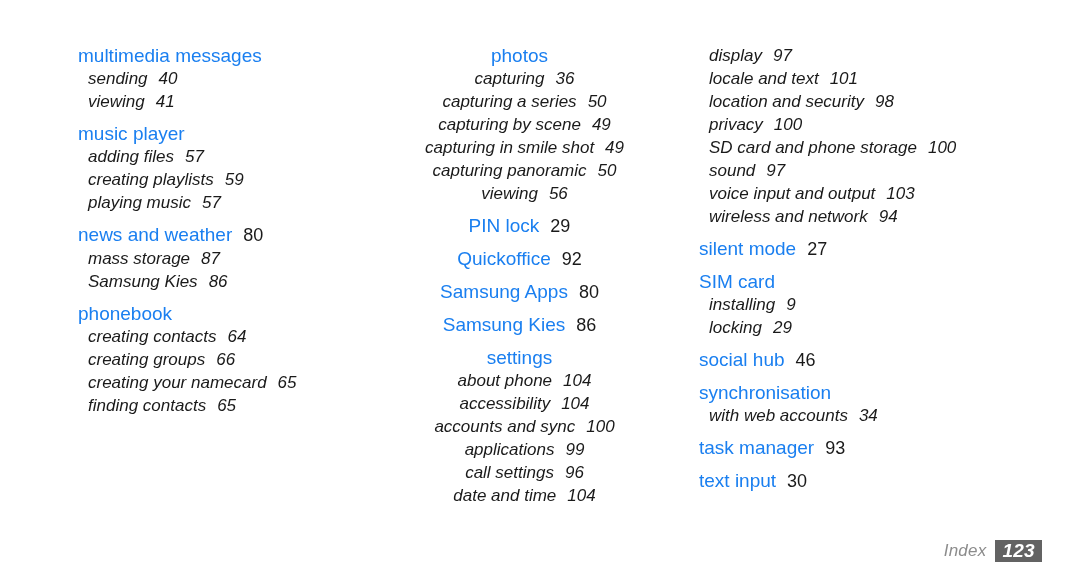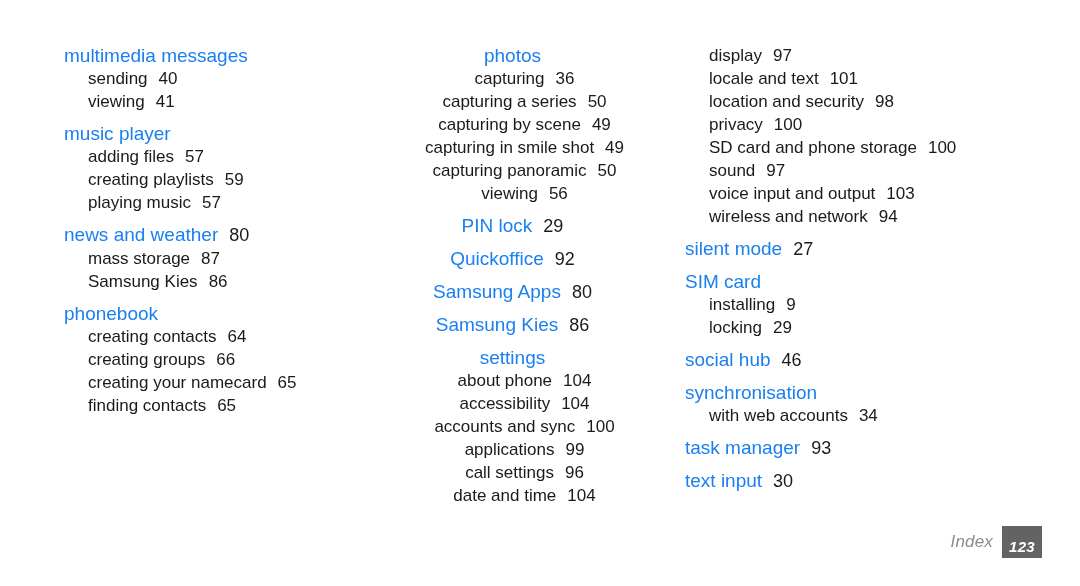--- a/index.html
+++ b/index.html
@@ -38,62 +38,63 @@
   .col-2 { width: 330px; padding-left: 13px; text-align: center; }
   .col-3 { width: 410px; padding-left: 13px; }
 
   .entry {
     white-space: nowrap;
     line-height: 23px;
   }
   .entry.heading {
     color: #1a7ff0;
     font-size: 19px;
-    margin-left: 2px;
+    margin-left: 16px;
   }
   .entry.sub {
     color: #1a1a1a;
     font-size: 17px;
     margin-left: 26px;
+    font-style: italic;
   }
   
   .entry.gap-top {
     margin-top: 9px;
   }
   .pagenum {
     display: inline-block;
     margin-left: 11px;
     color: #1a1a1a;
   }
   .entry.heading .pagenum {
     font-size: 18px;
   }
 
   .footer {
     position: absolute;
     right: 38px;
-    bottom: 32px;
+    bottom: 23px;
     display: flex;
     align-items: center;
     height: 24px;
   }
   .footer-label {
     font-style: italic;
     font-size: 17px;
     color: #8c8c8c;
     margin-right: 9px;
     letter-spacing: 0.2px;
   }
   .footer-pagebox {
     background: #636363;
     color: #ffffff;
-    font-size: 15px;
+    font-size: 19px;
     font-style: italic;
     font-weight: bold;
-    padding: 12px 7px 3px 7px;
+    padding: 2px 7px 3px 7px;
     line-height: 17px;
     letter-spacing: 0.3px;
   }
 </style>
 </head>
 <body>
 
 <div class="page">
 
   <div class="columns">

